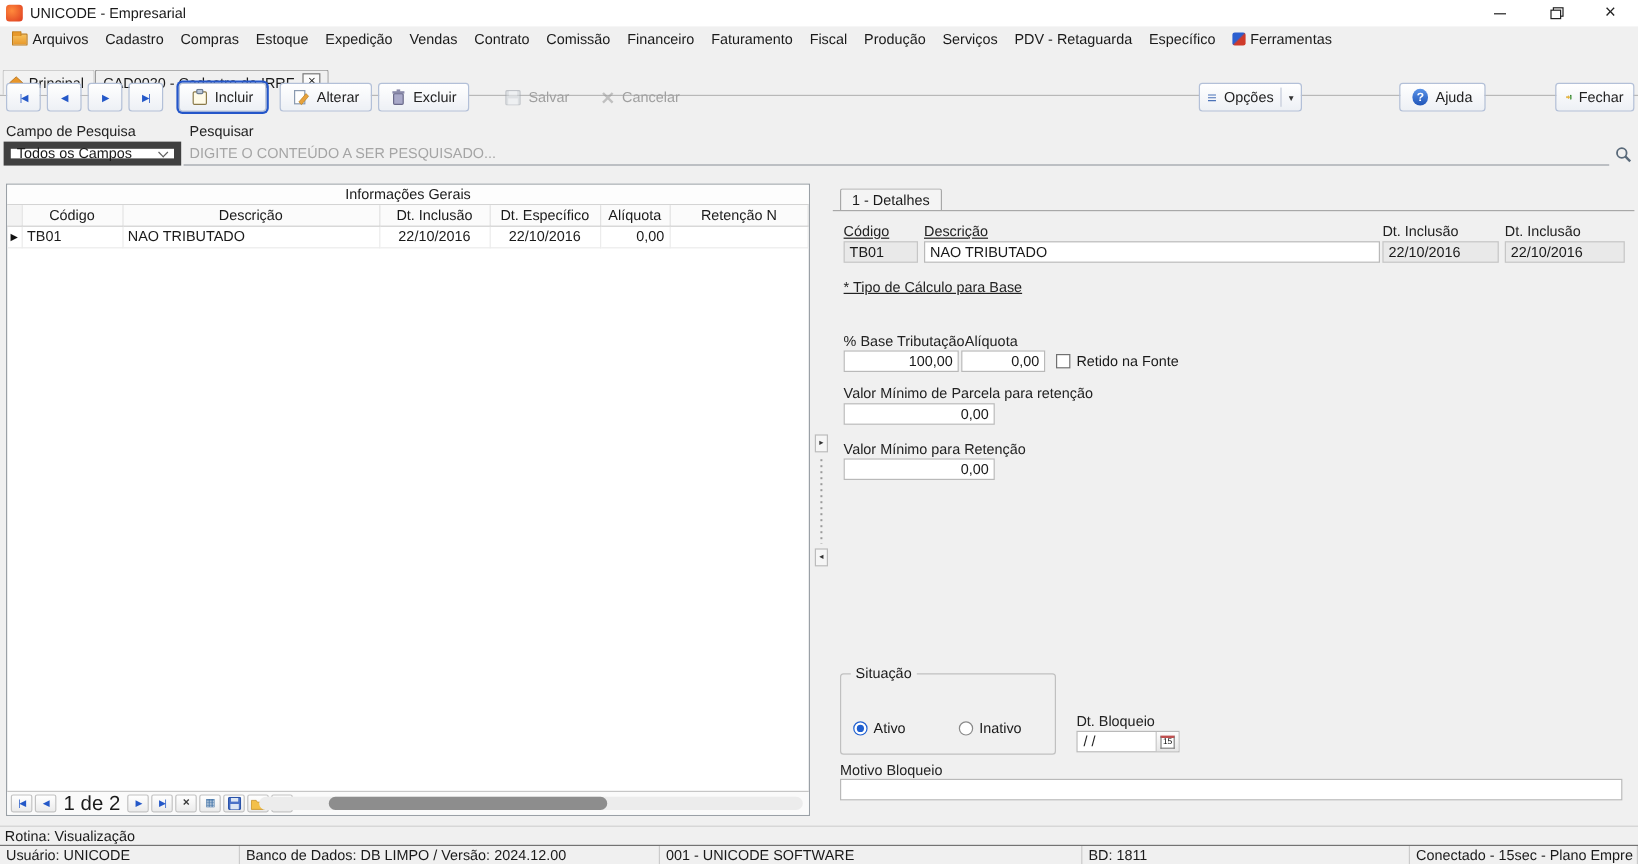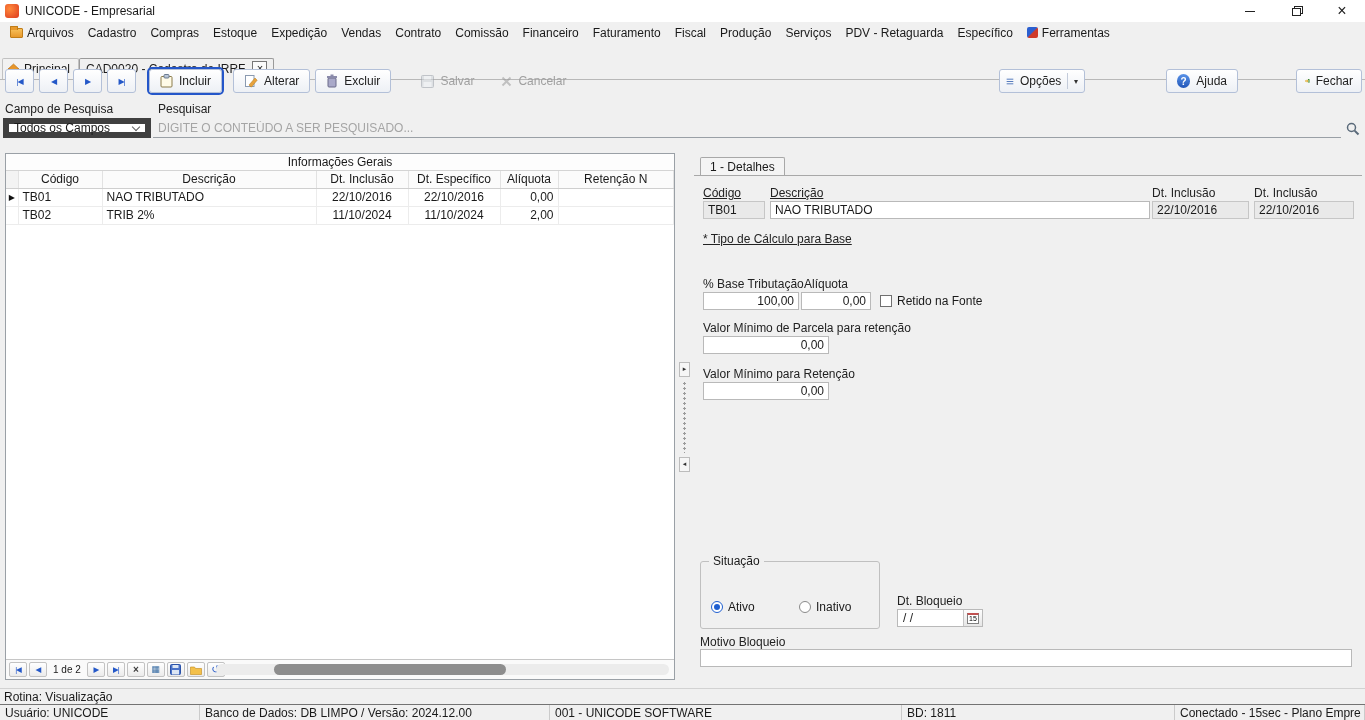--- a/index.html
+++ b/index.html
@@ -60,21 +60,21 @@
   table.grid thead th { height:17px; font-weight:normal; border-right:1px solid #e2e2e2; border-bottom:1px solid #cfcfcf; background:#fbfbfb; font-size:12px; text-align:center; white-space:nowrap; overflow:hidden; padding:0 2px; }
   table.grid th.mk { background:#f3f3f3; }
   table.grid tbody td { height:18px; border-right:1px solid #ececec; border-bottom:1px solid #ececec; font-size:12px; padding:0 4px; white-space:nowrap; overflow:hidden; }
   table.grid td.mk { padding:0; text-align:center; font-size:8px; color:#111; }
   .pager { position:absolute; bottom:0; left:0; width:668px; height:20px; border-top:1px solid #c6c6c6; background:#fafafa; display:flex; align-items:center; gap:2px; padding:0 3px; }
   .p-btn { width:18px; height:15px; border:1px solid #c2c2c2; border-radius:2px; background:linear-gradient(#fff,#ebebeb); display:flex; align-items:center; justify-content:center; padding:0; }
   .p-btn .g { font-size:7.5px; color:#2458c8; letter-spacing:-1px; }
   .p-btn .gx { font-size:10px; font-weight:bold; color:#3a3a3a; line-height:1; }
   .p-btn .gt { font-size:9px; color:#3a6ea5; line-height:1; }
   .p-btn .gr { font-size:11px; color:#2458c8; line-height:1; }
-  .pager-text { font-size:10px; margin:0 4px; white-space:nowrap; }
+  .pager-text { font-size:17px; margin:0 4px; white-space:nowrap; }
   .hscroll { position:absolute; left:210px; right:5px; top:4px; height:11px; background:#ececec; border-radius:6px; }
   .hthumb { position:absolute; left:58px; width:232px; top:0; height:11px; background:#8d8d8d; border-radius:6px; }
 
   
   .splitter { position:absolute; left:678px; top:153px; width:13px; height:527px; display:flex; flex-direction:column; align-items:center; justify-content:center; gap:4px; }
   .split-btn { width:11px; height:15px; border:1px solid #bcbcbc; background:#f6f6f6; font-size:7px; color:#333; display:flex; align-items:center; justify-content:center; padding:0; }
   .split-handle { width:5px; height:72px; background-image:radial-gradient(#9a9a9a 1px, transparent 1.3px); background-size:5px 5px; }
 
   
   .rp { position:absolute; left:694px; top:153px; width:668px; height:527px; }
@@ -313,29 +313,20 @@
     <tbody>
         <tr>
           <td class="mk">▶</td>
           <td style="text-align: left;">TB01</td>
           <td style="text-align: left;">NAO TRIBUTADO</td>
           <td style="text-align: center;">22/10/2016</td>
           <td style="text-align: center;">22/10/2016</td>
           <td style="text-align: right;">0,00</td>
           <td style="text-align: left;"></td>
         </tr>
-        <tr>
-          <td class="mk"></td>
-          <td style="text-align: left;">TB02</td>
-          <td style="text-align: left;">TRIB 2%</td>
-          <td style="text-align: center;">11/10/2024</td>
-          <td style="text-align: center;">11/10/2024</td>
-          <td style="text-align: right;">2,00</td>
-          <td style="text-align: left;"></td>
-        </tr>
       </tbody>
   </table>
   <div class="pager">
     <button class="p-btn">
         <span class="g">|◀</span>
       </button>
     <button class="p-btn">
         <span class="g">◀</span>
       </button>
     <span class="pager-text">1 de 2</span>

